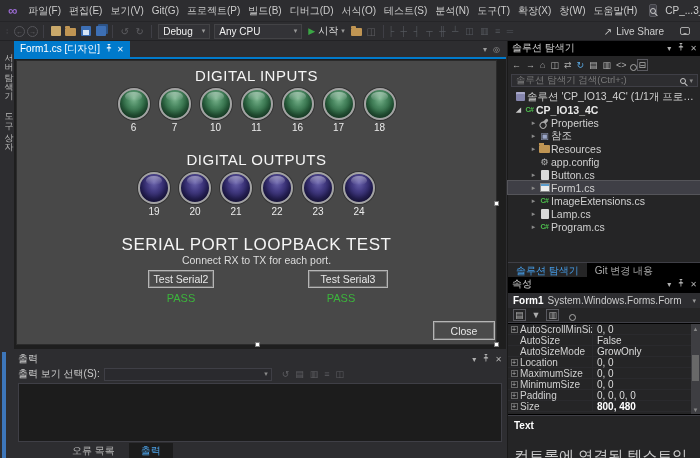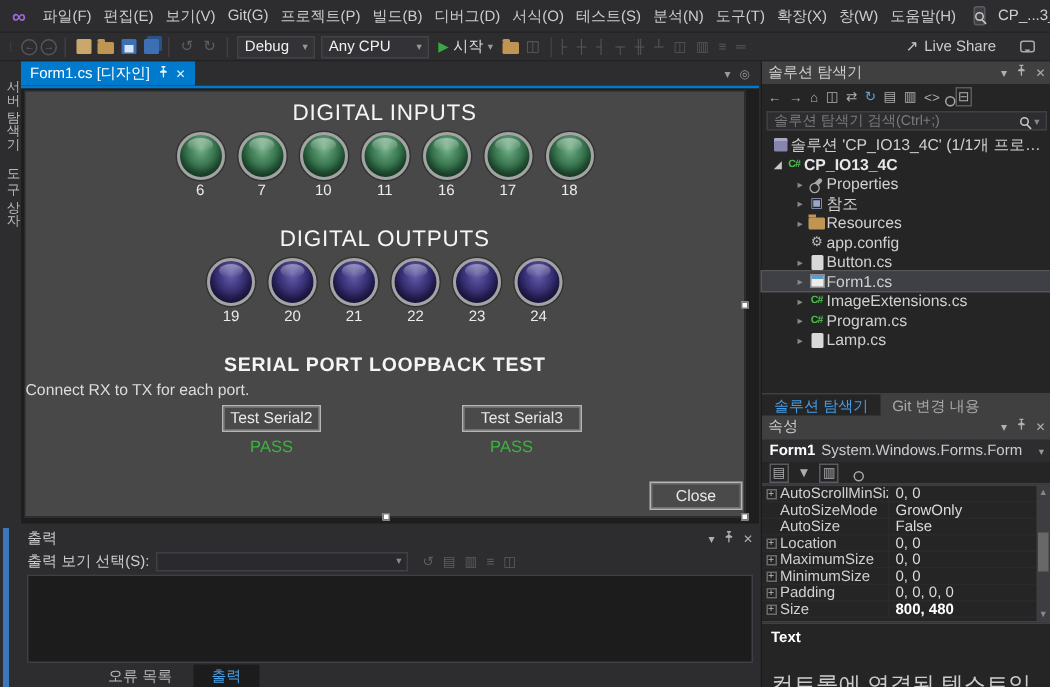--- a/index.html
+++ b/index.html
@@ -62,42 +62,42 @@
   .ftitle{position:absolute;left:0;right:0;text-align:center;color:#F5F5F5;font-size:15px;letter-spacing:.5px;white-space:nowrap;}
   .ledrow{position:absolute;left:0;right:0;display:flex;justify-content:center;gap:3px;}
   .ledcell{display:flex;flex-direction:column;align-items:center;width:38px;}
   .led{width:32px;height:32px;border-radius:50%;border:2px solid #A3A3A3;position:relative;
        box-shadow:0 0 0 1px #333,inset 0 -4px 6px rgba(0,0,0,.45);}
   .led::before{content:"";position:absolute;left:20%;top:7%;width:60%;height:34%;border-radius:50%;
        background:linear-gradient(rgba(255,255,255,.40),rgba(255,255,255,0));}
   .led.green{background:radial-gradient(ellipse at 50% 30%,#7CB58F 0%,#4C8A63 30%,#2E6B45 60%,#1D4A31 100%);}
   .led.purple{background:radial-gradient(ellipse at 50% 30%,#6A63AC 0%,#453D85 32%,#2E2768 60%,#191547 100%);}
   .ledlbl{margin-top:2px;color:#ECECEC;font-size:10px;}
-  .fsub{position:absolute;left:0;right:0;text-align:left;color:#DDDDDD;font-size:10.5px;}
-  .serialtitle{font-size:13px;font-weight:bold;}
+  .fsub{position:absolute;left:0;right:0;text-align:center;color:#DDDDDD;font-size:10.5px;}
+  .serialtitle{font-size:17px;}
   .fbtn{position:absolute;height:18px;background:#4A4A4A;border:1px solid #B5B5B5;box-shadow:inset 0 0 0 1px #6E6E6E;
         color:#E8E8E8;font-size:10.5px;display:flex;align-items:center;justify-content:center;}
   .passlbl{position:absolute;color:#3CB43C;font-size:11px;text-align:center;width:70px;}
   .handle{position:absolute;width:5px;height:5px;background:#FFFFFF;border:1px solid #7A7A7A;}
 
   
   .outpanel{position:absolute;left:14px;top:352px;width:492px;height:106px;background:#2D2D30;}
   .ptitlerow{height:14px;display:flex;align-items:center;padding:0 4px;color:#CCCCCC;font-size:10px;}
   .ptools{margin-left:auto;display:flex;align-items:center;gap:6px;color:#B0B0B0;font-size:8px;}
   .outctrl{height:16px;display:flex;align-items:center;gap:4px;padding:0 4px;color:#CCCCCC;}
   .outcombo{width:168px;height:13px;background:#2A2A2E;border:1px solid #3F3F46;display:flex;align-items:center;}
   .outcombo .carr{margin-left:auto;color:#8A8A8A;font-size:7px;padding-right:3px;}
   .outicons{display:flex;align-items:center;gap:6px;color:#5E5E62;font-size:9px;margin-left:6px;}
   .outcontent{position:absolute;left:4px;top:31px;width:484px;height:59px;background:#1C1C1C;border:1px solid #3F3F46;}
   .bottomtabs{position:absolute;left:0;top:91px;width:492px;height:15px;display:flex;align-items:flex-start;padding-left:46px;gap:2px;}
   .btab{padding:1px 12px;font-size:10px;color:#B8B8B8;}
   .btab.active{color:#4BA0E4;background:#1C1C1C;}
 
   
-  .rightpanel{position:absolute;left:507px;top:41px;width:193px;height:417px;background:#404040;border-left:1px solid #1A1A1A;}
+  .rightpanel{position:absolute;left:507px;top:41px;width:193px;height:417px;background:#000000;border-left:1px solid #1A1A1A;}
   .separbody{position:absolute;left:0;top:15px;width:193px;height:206px;background:#252526;}
   .se-title{position:absolute;left:0;top:0;width:193px;}
   .se-toolbar{position:absolute;left:0;top:16px;width:193px;height:15px;display:flex;align-items:center;gap:5px;
               padding:0 4px;color:#AFAFAF;font-size:9px;}
   .se-toolbar .blue{color:#58A6E0;}
   .boxed{border:1px solid #5A5A60;padding:0 1px;}
   .se-search{position:absolute;left:3px;top:33px;width:187px;height:13px;background:#2D2D30;border:1px solid #3F3F46;
              display:flex;align-items:center;padding:0 4px;color:#7A7A7A;font-size:9.5px;}
   .se-search .right{margin-left:auto;display:flex;align-items:center;gap:3px;}
   .tree{position:absolute;left:0;top:49px;width:193px;}
@@ -196,21 +196,21 @@
         <span class="ic-saveall"></span>
       </span>
     <span class="vsep"></span>
     <span class="tbicon dim">↺</span>
     <span class="tbicon dim">↻</span>
     <span class="vsep"></span>
     <span class="combo" style="width:52px;">
       <span>Debug</span>
         <span class="carr">▾</span>
     </span>
-    <span class="combo" style="width:72px;">
+    <span class="combo" style="width:88px;">
       <span>Any CPU</span>
         <span class="carr">▾</span>
     </span>
     <span class="runbtn">
       <span class="runarrow">▶</span>
       <span>시작</span>
       <span style="color:#999;font-size:7px;">▾</span>
     </span>
     <span class="tbicon">
         <span class="ic-openfolder"></span>
@@ -451,30 +451,30 @@
       <div class="trow ind3">
         <span class="texp">▸</span>
         <span class="ticon">
             <span class="ic-cs">C#</span>
           </span>
         <span class="tlabel">ImageExtensions.cs</span>
       </div>
       <div class="trow ind3">
         <span class="texp">▸</span>
         <span class="ticon">
+            <span class="ic-filecss"></span>
+          </span>
+        <span class="tlabel">Lamp.cs</span>
+      </div>
+      <div class="trow ind3">
+        <span class="texp">▸</span>
+        <span class="ticon">
             <span class="ic-cs">C#</span>
           </span>
         <span class="tlabel">Program.cs</span>
-      </div>
-      <div class="trow ind3">
-        <span class="texp">▸</span>
-        <span class="ticon">
-            <span class="ic-filecss"></span>
-          </span>
-        <span class="tlabel">Lamp.cs</span>
       </div>
     </div>
 
     <div class="se-tabs">
       <span class="setab active">솔루션 탐색기</span>
       <span class="setab">Git 변경 내용</span>
     </div>
 
     <div class="props-title ptitlerow">
       <span>속성</span>
@@ -504,27 +504,27 @@
     <div class="grid">
       <div class="prow">
         <span class="pexp">
             <span class="pexpbox">+</span>
           </span>
         <span class="pname">AutoScrollMinSize</span>
         <span class="pval">0, 0</span>
       </div>
       <div class="prow">
         <span class="pexp"></span>
+        <span class="pname">AutoSize</span>
+        <span class="pval">False</span>
+      </div>
+      <div class="prow">
+        <span class="pexp"></span>
         <span class="pname">AutoSizeMode</span>
         <span class="pval">GrowOnly</span>
-      </div>
-      <div class="prow">
-        <span class="pexp"></span>
-        <span class="pname">AutoSize</span>
-        <span class="pval">False</span>
       </div>
       <div class="prow">
         <span class="pexp">
             <span class="pexpbox">+</span>
           </span>
         <span class="pname">Location</span>
         <span class="pval">0, 0</span>
       </div>
       <div class="prow">
         <span class="pexp">

